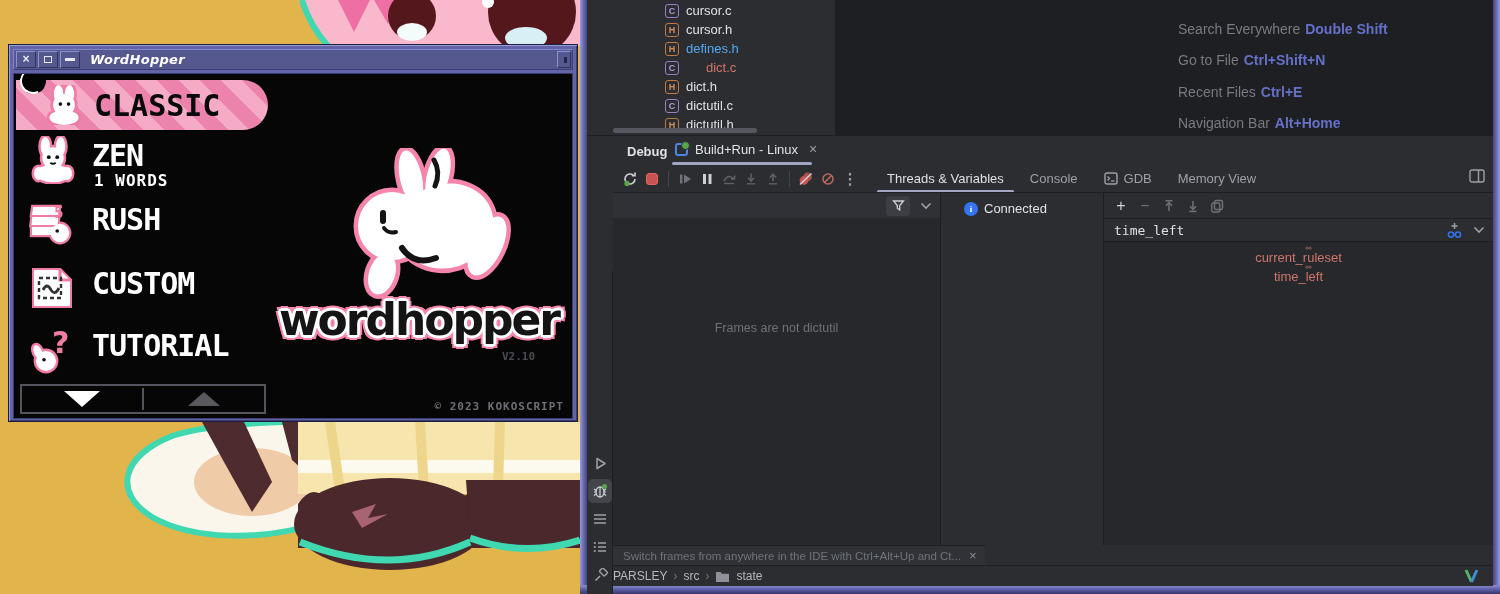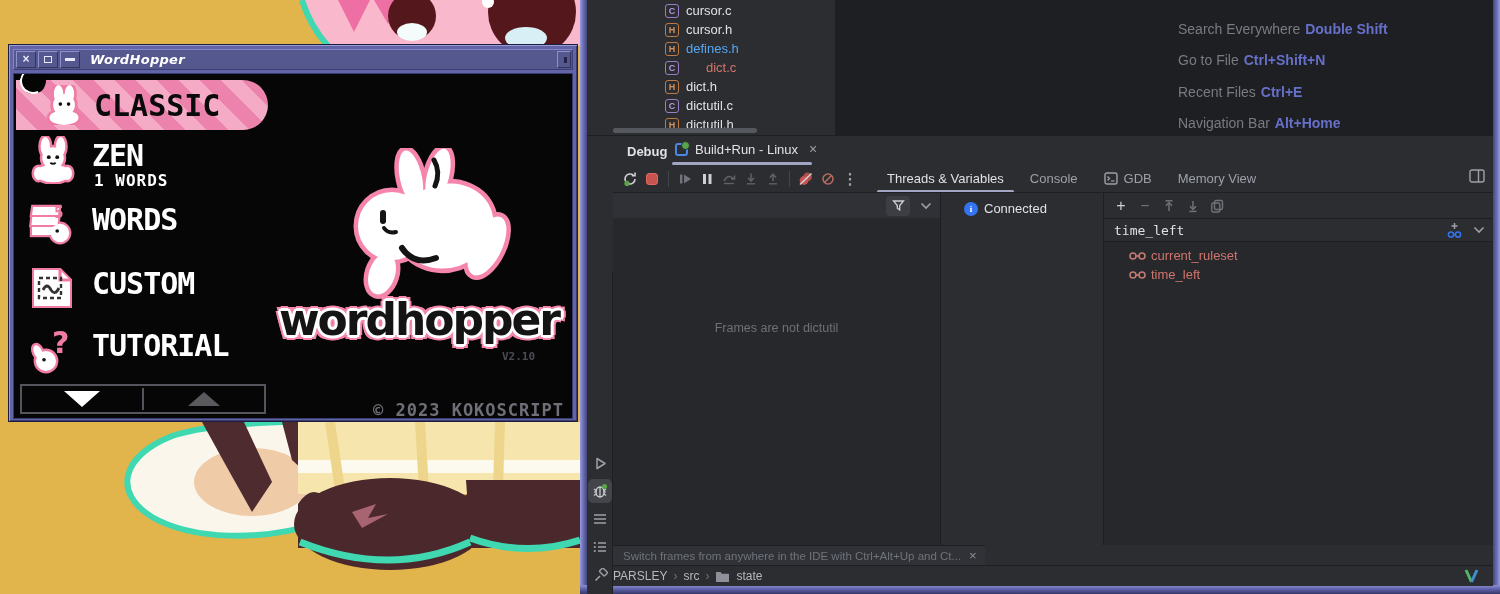--- a/index.html
+++ b/index.html
@@ -51,21 +51,21 @@
                     -5px 0 0 #f585ac,5px 0 0 #f585ac,0 -5px 0 #f585ac,0 5px 0 #f585ac,
                     -4px -4px 0 #f585ac,4px -4px 0 #f585ac,-4px 4px 0 #f585ac,4px 4px 0 #f585ac;}
   .version{left:488px;top:276px;font-size:11px;color:#4b4b52;}
   .arrowbox{left:6px;top:310px;width:246px;height:30px;border:2px solid #53545c;display:flex;}
   .arrow-half{flex:1;display:flex;align-items:center;justify-content:center;cursor:pointer;}
   .arrow-div{width:2px;background:#53545c;margin:2px 0;}
   .tri-down{width:0;height:0;border-left:18px solid transparent;border-right:18px solid transparent;
         border-top:16px solid #fff;}
   .tri-up{width:0;height:0;border-left:16px solid transparent;border-right:16px solid transparent;
         border-bottom:14px solid #5a5a5e;}
-  .copyright{right:8px;top:326px;font-size:17px;color:#6f7077;letter-spacing:1px;}
+  .copyright{right:8px;top:326px;font-size:11px;color:#6f7077;letter-spacing:1px;}
 
   
   .frame-left{left:580px;top:0;width:7px;height:594px;
         background:linear-gradient(to right,#9a9ce0,#6d6fb5 45%,#45477f);}
   .frame-right{left:1493px;top:0;width:7px;height:594px;
         background:linear-gradient(to left,#9a9ce0,#6d6fb5 45%,#45477f);}
   .frame-bottom{left:580px;top:585px;width:920px;height:9px;
         background:linear-gradient(to bottom,#8d8fd5,#5c5ea3 50%,#34366a);}
 
   
@@ -118,21 +118,21 @@
         font-family:"Liberation Serif",serif;display:flex;align-items:center;justify-content:center;}
 
   .pane-watches{position:absolute;left:516px;top:57px;width:390px;height:352px;background:#26282C;border-left:1px solid #1E1F22;}
   .w-toolbar{position:absolute;left:0;top:0;width:100%;height:25px;background:#2B2D30;display:flex;align-items:center;padding-left:6px;gap:2px;}
   .w-plus{color:#CED0D6;font-size:16px;}
   .w-minus{color:#6F737A;font-size:16px;}
   .w-field{position:absolute;left:0;top:25px;width:100%;height:24px;background:#2B2D30;
         border-top:1px solid #1E1F22;border-bottom:1px solid #1E1F22;display:flex;align-items:center;cursor:text;}
   .w-field .wf-text{margin-left:10px;font-family:"DejaVu Sans Mono",monospace;font-size:13px;color:#DFE1E5;}
   .w-field .wf-right{margin-left:auto;display:flex;align-items:center;gap:10px;margin-right:8px;}
-  .watch-row{position:absolute;left:0;width:100%;height:19px;display:flex;align-items:center;cursor:pointer;}
+  .watch-row{position:absolute;left:0;width:100%;height:19px;display:flex;align-items:center;cursor:pointer;flex-direction:column;}
   .watch-row .gl{margin-left:25px;margin-right:5px;}
   .watch-name{color:#D0756B;font-size:13px;}
 
   .dbg-banner{position:absolute;left:26px;top:409px;width:372px;height:20px;background:#303237;
         border-top:1px solid #1E1F22;display:flex;align-items:center;gap:8px;padding-left:10px;}
   .banner-text{color:#6F737A;font-size:11.5px;white-space:nowrap;}
   .banner-close{color:#8C8F96;font-size:13px;cursor:pointer;}
 
   .status-bar{position:absolute;left:0;top:429px;width:100%;height:21px;background:#2B2D30;border-top:1px solid #1E1F22;
         display:flex;align-items:center;font-size:12px;color:#B4B8BF;gap:6px;padding-left:11px;}
@@ -251,21 +251,21 @@
         </g>
         <g fill="#fff">
           <rect x="3" y="3" width="13" height="4" transform="skewX(-8)"></rect>
           <rect x="3" y="8" width="13" height="4" transform="skewX(-6)"></rect>
           <rect x="2" y="13" width="13" height="4"></rect>
           <circle cx="16" cy="16" r="4.6"></circle>
         </g>
         <text x="13" y="8.5" font-size="8" font-weight="bold" fill="#F07CA5" font-family="DejaVu Sans Mono,monospace">5</text>
         <circle cx="14.6" cy="15" r="0.9" fill="#111"></circle>
       </svg>
-      <span class="abs menu-label pixfont" style="left:78px;top:128px">WORDS</span>
+      <span class="abs menu-label pixfont" style="left:78px;top:128px">RUSH</span>
 
       <svg class="abs micon" style="left:14px;top:190px" width="48" height="48" viewBox="0 0 24 24">
         <g stroke="#F07CA5" stroke-width="2" fill="#fff">
           <path d="M3,3 h13 l5,5 v13 H3 Z"></path>
         </g>
         <path d="M3,3 h13 l5,5 v13 H3 Z" fill="#fff"></path>
         <path d="M16,3 v5 h5" fill="none" stroke="#F07CA5" stroke-width="1.6"></path>
         <rect x="5.5" y="7" width="11" height="10" fill="none" stroke="#333" stroke-width="1.2" stroke-dasharray="2 1.5"></rect>
         <path d="M7.5,13 q2,-4 4,0 q2,3 4,-1" fill="none" stroke="#333" stroke-width="1.4"></path>
       </svg>

